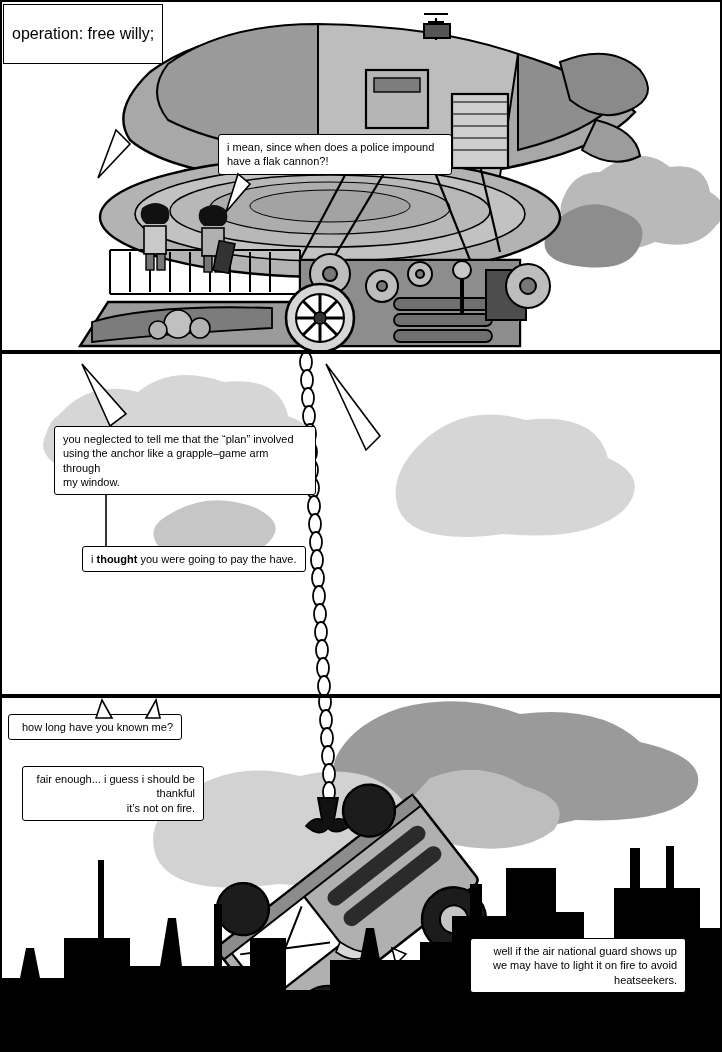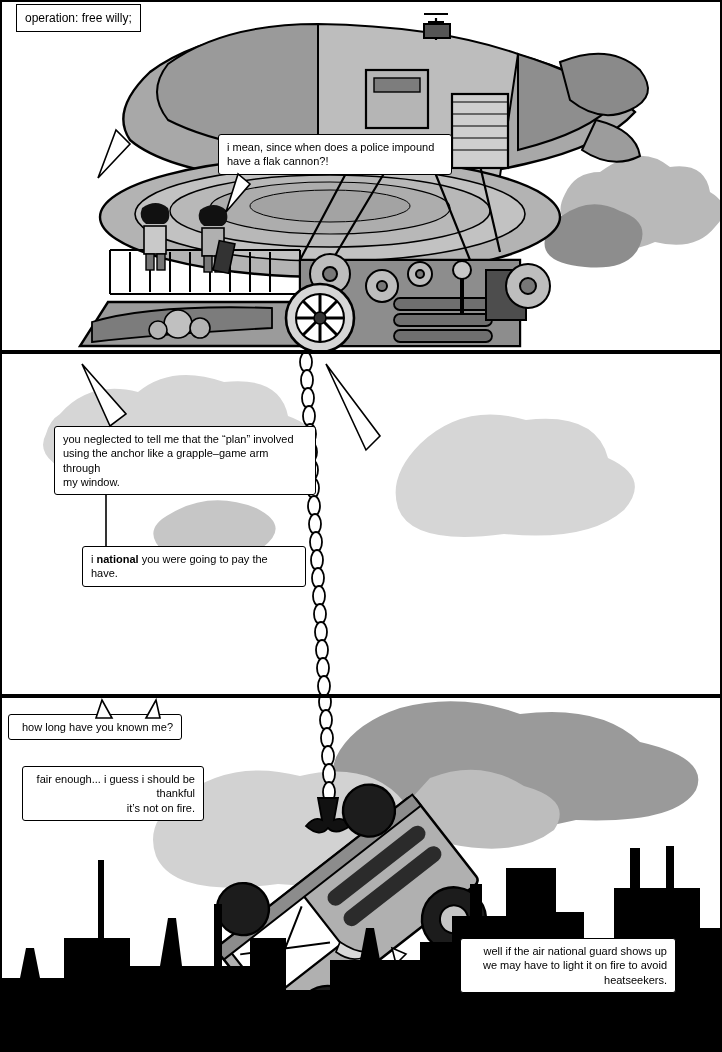--- a/index.html
+++ b/index.html
@@ -6,21 +6,21 @@
   body{width:722px;height:1052px;font-family:"Liberation Sans",sans-serif;}
   #comic{position:relative;width:722px;height:1052px;overflow:hidden;background:#fff;}
   .panel{position:absolute;left:0;width:722px;border-top:2px solid #000;border-bottom:2px solid #000;box-sizing:border-box;overflow:hidden;background:#fff;}
   #panel1{top:0;height:352px;border-top:2px solid #000;}
   #panel2{top:352px;height:344px;}
   #panel3{top:696px;height:356px;text-align:right;}
   svg{display:block;}
   .bub{position:absolute;background:#fff;border:1.6px solid #000;border-radius:3px;padding:5px 8px;font-size:11px;line-height:1.3;color:#000;box-sizing:border-box;}
   .bub b{font-weight:bold;}
   .tail{position:absolute;}
-  .title-box{position:absolute;left:16px;top:4px;background:#fff;border:1.6px solid #000;padding:6px 8px;font-size:12px;color:#000;z-index:40;}
+  .title-box{position:absolute;left:3px;top:4px;background:#fff;border:1.6px solid #000;padding:20px 8px;font-size:16px;color:#000;z-index:40;}
   .frame{position:absolute;left:0;top:0;width:722px;height:1052px;border:2px solid #000;box-sizing:border-box;pointer-events:none;z-index:50;}
 </style>
 </head>
 <body>
 
 <div id="comic">
 
   <div class="panel" id="panel1">
     <svg width="722" height="352" viewBox="0 0 722 352">
 
@@ -171,21 +171,21 @@
     </div>
     <svg class="tail" style="left:76px;top:6px;" width="60" height="70">
       <path d="M34 66 L6 4 L50 54 Z" fill="#fff" stroke="#000" stroke-width="1.6"></path>
     </svg>
 
     <svg class="tail" style="left:322px;top:8px;" width="60" height="92">
       <path d="M44 88 L4 2 L58 74 Z" fill="#fff" stroke="#000" stroke-width="1.6"></path>
     </svg>
 
     <div class="bub" style="left:82px;top:192px;width:224px;">
-      <span>i </span><b>national</b><span> you were going to pay the have.</span>
+      <span>i </span><b>thought</b><span> you were going to pay the have.</span>
     </div>
   </div>
 
   <div class="panel" id="panel3">
     <svg width="722" height="356" viewBox="0 0 722 356">
 
       <g>
         <path d="M400 10 q60 -16 120 6 q80 -10 120 28 q70 16 56 48 q-20 34 -120 30 q-110 26 -190 -4 q-72 -26 -46 -66 q18 -28 60 -42z" fill="#9a9a9a"></path>
         <path d="M180 100 q50 -40 120 -22 q70 -16 104 26 q54 18 24 54 q-44 38 -150 28 q-104 14 -122 -28 q-12 -34 24 -58z" fill="#d2d2d2"></path>
         <path d="M430 80 q50 -20 94 8 q50 14 30 44 q-36 28 -104 14 q-54 -14 -40 -44z" fill="#bdbdbd"></path>
@@ -235,21 +235,21 @@
     </div>
     <svg class="tail" style="left:86px;top:0px;" width="84" height="22">
       <path d="M10 20 L16 2 L26 20 Z M60 20 L70 2 L74 20 Z" fill="#fff" stroke="#000" stroke-width="1.6"></path>
     </svg>
 
     <div class="bub" style="left:22px;top:68px;width:182px;">
       <span style="white-space:pre-line;">fair enough... i guess i should be thankful
 it’s not on fire.</span>
     </div>
 
-    <div class="bub" style="left:460px;top:240px;width:216px;">
+    <div class="bub" style="left:470px;top:240px;width:216px;">
       <span style="white-space:pre-line;">well if the air national guard shows up
 we may have to light it on fire to avoid
 heatseekers.</span>
     </div>
   </div>
 
   <div class="title-box">
     <span>operation: free willy;</span>
   </div>
 

